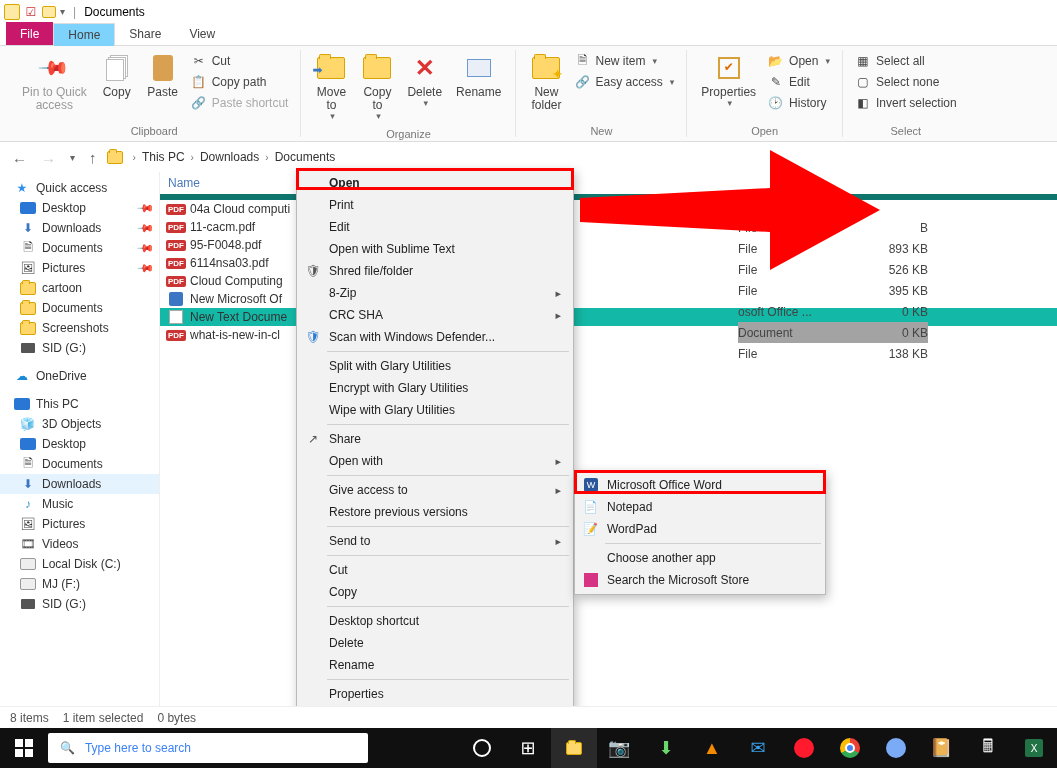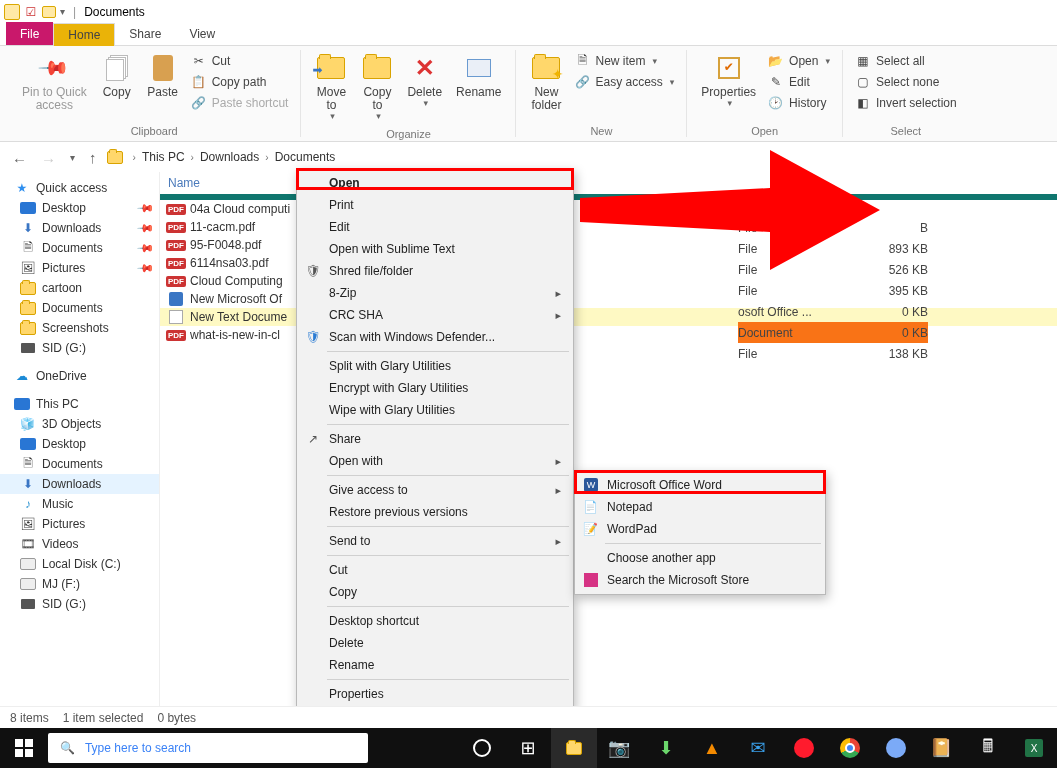--- a/index.html
+++ b/index.html
@@ -6,21 +6,21 @@
 body{width:1057px;height:768px;background:#fff;overflow:hidden;position:relative}
 
 .titlebar{height:23px;background:#fff;display:flex;align-items:center;padding:0 4px;gap:4px}
 .q-icon{width:16px;height:16px;border:1px solid #888;background:#fff;display:inline-block}
 .q-icon.folder{background:#ffe9a6;border:1px solid #dba800;border-radius:2px}
 .titlebar .sep{color:#999;margin:0 4px}
 
 .tabs{height:23px;display:flex;align-items:flex-end;border-bottom:1px solid #dcdcdc;padding-left:6px}
 .tab{height:23px;padding:0 14px;display:flex;align-items:center;color:#444;cursor:pointer}
 .tab.file{background:#c9186b;color:#fff}
-.tab.active{background:#eab308;border:1px solid #dcdcdc;border-bottom:none;margin-bottom:-1px}
+.tab.active{background:#7dd3fc;border:1px solid #dcdcdc;border-bottom:none;margin-bottom:-1px}
 
 .ribbon{height:96px;background:#fafafa;border-bottom:1px solid #dcdcdc;display:flex;padding:4px 8px}
 .group{display:flex;flex-direction:column;align-items:center;padding:0 8px;border-right:1px solid #e5e5e5}
 .group:last-child{border-right:none}
 .group-items{display:flex;gap:2px;flex:1;align-items:flex-start}
 .group-label{color:#777;font-size:11px;margin-top:2px}
 .big-btn{display:flex;flex-direction:column;align-items:center;padding:4px 6px;color:#444;text-align:center;line-height:1.1;cursor:pointer;min-width:44px}
 .big-btn .bi{width:28px;height:28px;margin-bottom:4px;display:flex;align-items:center;justify-content:center}
 .small-col{display:flex;flex-direction:column;gap:3px;padding-top:2px}
 .small-btn{display:flex;align-items:center;gap:5px;padding:1px 4px;color:#444;cursor:pointer;white-space:nowrap}
@@ -41,32 +41,32 @@
 .navtree .item.selected{background:#e5f3ff}
 .navtree .item.header{padding-left:14px;font-weight:400}
 .navtree .pin{margin-left:auto;color:#aaa;font-size:11px}
 .navtree .spacer{height:8px}
 .tree-icon{width:16px;height:16px;display:flex;align-items:center;justify-content:center}
 
 .filearea{flex:1;position:relative}
 .list-header{display:flex;padding:4px 8px;color:#4a7abb;border-bottom:6px solid #0f766e}
 .col-name{width:400px}
 .rows .row{display:flex;align-items:center;padding:1px 8px;gap:6px;color:#333}
-.rows .row.selected{background:#fef9c3}
+.rows .row.selected{background:#14b8a6}
 .fi{width:16px;height:16px;display:flex;align-items:center;justify-content:center}
 .pdf-badge{font-size:8px;background:#cc3333;color:#fff;padding:1px 2px;border-radius:2px;font-weight:bold}
 .doc-badge{width:14px;height:14px;background:#3a76c4;border-radius:2px}
 .txt-badge{width:14px;height:14px;border:1px solid #aaa;background:#fff}
 .row .rname{width:220px;overflow:hidden;white-space:nowrap}
 
 .rightcols{position:absolute;left:578px;top:24px;color:#444}
 .rightcols .rc{display:flex;gap:20px;height:21px;align-items:center}
 .rc .type{width:110px}
 .rc .size{width:60px;text-align:right}
-.rc.sel{background:#f97316}
+.rc.sel{background:#a3a3a3}
 
 .ctxmenu{position:absolute;left:296px;top:168px;width:278px;background:#f2f2f2;border:1px solid #b9b9b9;box-shadow:2px 4px 10px rgba(0,0,0,.25);padding:3px 2px}
 .ctxmenu .ci{display:flex;align-items:center;height:22px;padding-left:30px;padding-right:10px;color:#222;cursor:pointer;position:relative}
 .ctxmenu .ci .cico{position:absolute;left:6px;width:16px;height:16px;display:flex;align-items:center;justify-content:center;color:#555}
 .ctxmenu .ci .arrow{margin-left:auto;color:#555;font-size:11px}
 .ctxmenu .csep{height:1px;background:#d0d0d0;margin:3px 2px 3px 28px}
 .ctx-open-box{position:absolute;left:296px;top:168px;width:278px;height:22px;border:3px solid #ff0000;z-index:20;pointer-events:none}
 
 .submenu{position:absolute;left:574px;top:470px;width:252px;background:#f2f2f2;border:1px solid #b9b9b9;box-shadow:2px 4px 10px rgba(0,0,0,.25);padding:3px 2px}
 .submenu .ci{display:flex;align-items:center;height:22px;padding-left:30px;color:#222;cursor:pointer;position:relative}

